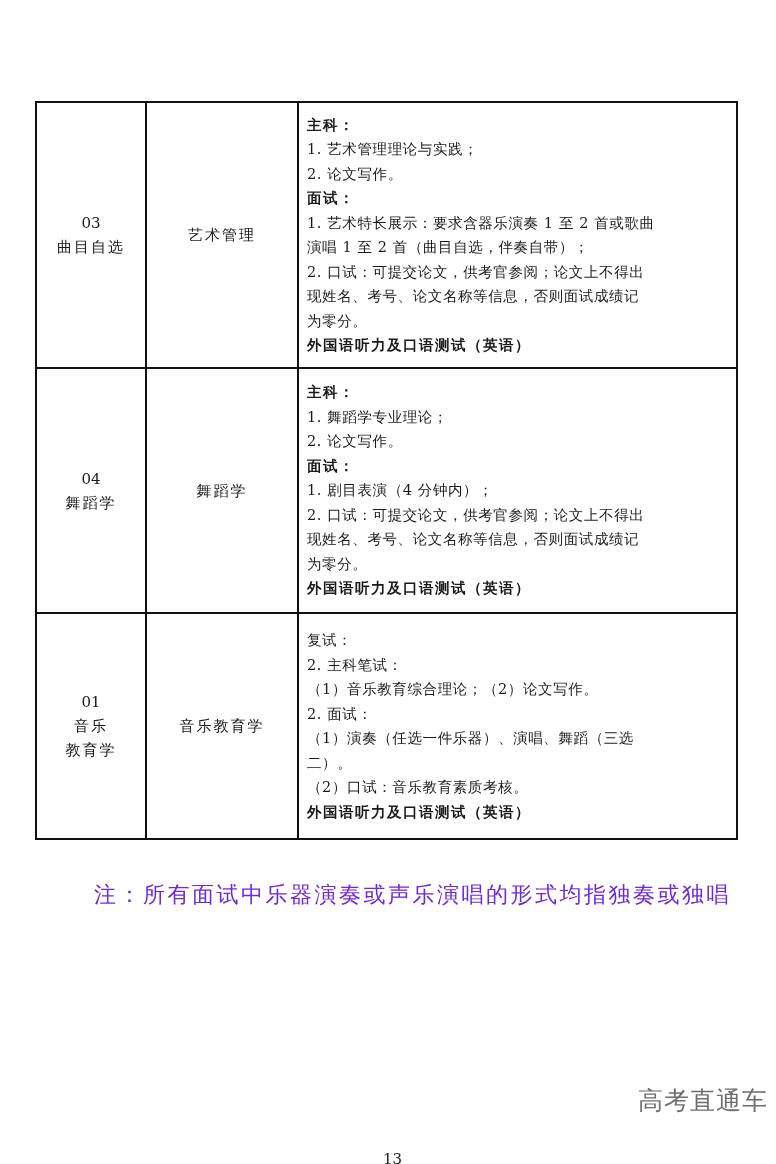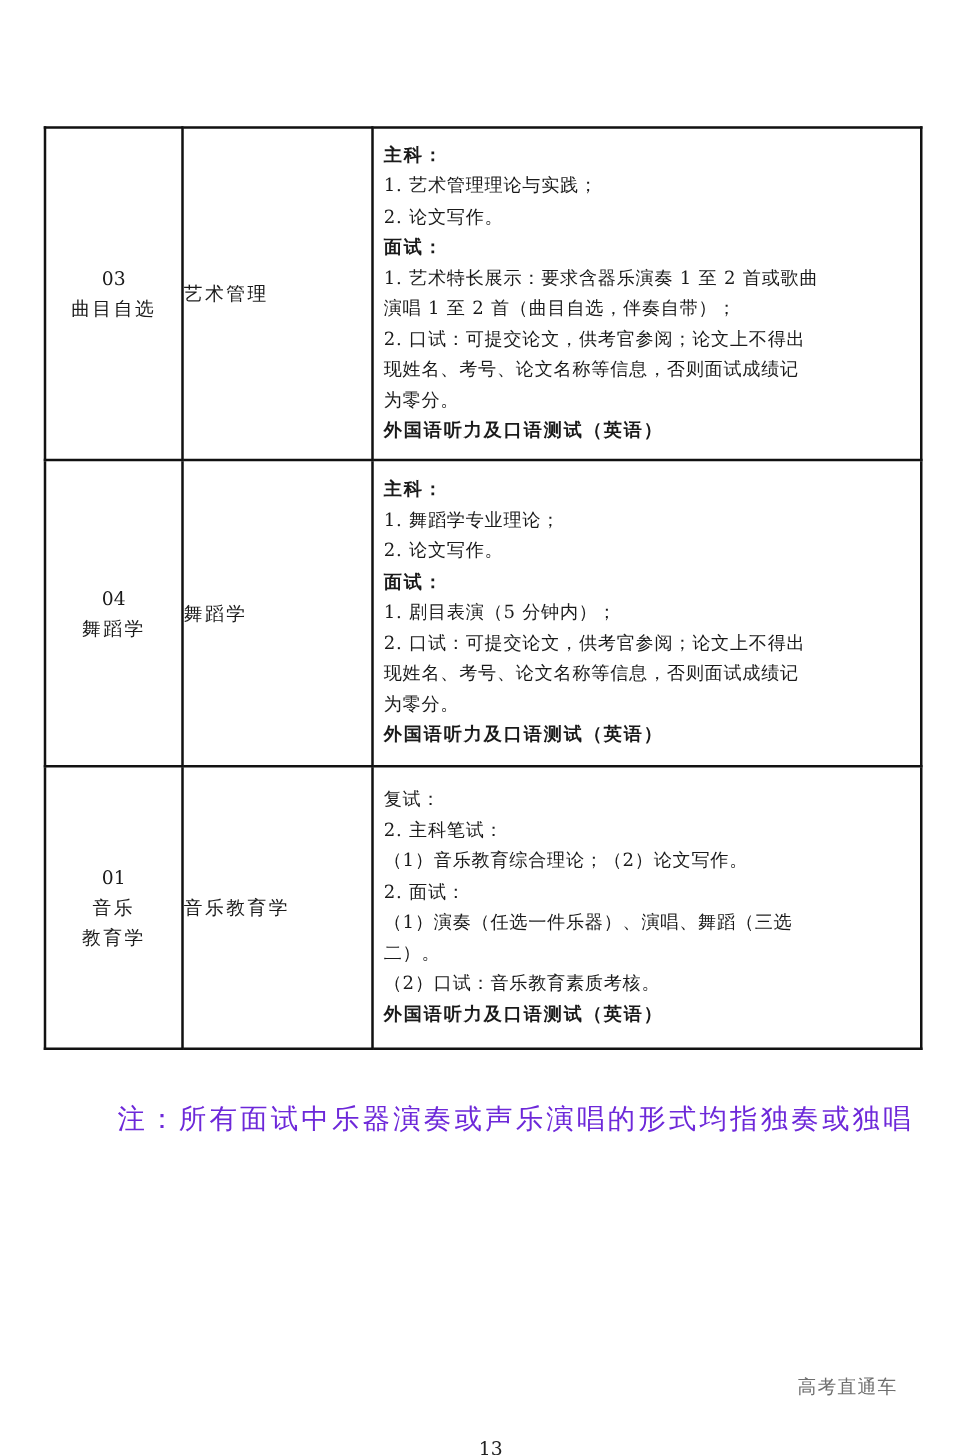--- a/index.html
+++ b/index.html
@@ -13,41 +13,41 @@
     width: 703px;
     border-collapse: collapse;
     table-layout: fixed;
   }
   table.main td {
     border: 2.5px solid #111;
     padding: 0;
     vertical-align: middle;
   }
   td.c1 { width: 108px; text-align: center; font-size: 15px; line-height: 24px; }
-  td.c2 { width: 150px; text-align: left; font-size: 15px; line-height: 24px; }
+  td.c2 { width: 150px; text-align: center; font-size: 15px; line-height: 24px; }
   td.c3 { padding: 8px 8px 8px 8px !important; font-size: 14.5px; line-height: 24.5px; vertical-align: top; margin-left: 24px; }
   tr.r1 { height: 266px; }
   tr.r2 { height: 245px; }
   tr.r3 { height: 226px; }
   td.c3 .line { display: block; white-space: nowrap; letter-spacing: 0.6px; }
   td.c3 .bold { font-weight: bold; font-family: "DejaVu Sans", "Liberation Sans", sans-serif; font-size: 14.5px; letter-spacing: 1.5px; }
   .code { display: block; font-size: 15px; }
   .name { display: block; letter-spacing: 2px; }
   .note {
     position: absolute; left: 94px; top: 880px;
     font-size: 22px; letter-spacing: 2.5px; color: #6d28d9;
   }
   .pagenum {
     position: absolute; left: 383px; top: 1150px;
     font-size: 15px; color: #222;
   }
   .watermark {
     position: absolute; left: 638px; top: 1084px;
     font-family: "DejaVu Sans", "Liberation Sans", sans-serif;
-    font-size: 15px; color: #6e6e6e; letter-spacing: 1px; margin-top: 16px;
+    font-size: 25px; color: #6e6e6e; letter-spacing: 1px;
   }
 </style>
 </head>
 <body>
 
 <table class="main">
   <tbody>
       <tr class="r1">
     <td class="c1">
       <span class="code">03</span>
@@ -75,21 +75,21 @@
       <span class="name">舞蹈学</span>
     </td>
     <td class="c2">
       <span class="name">舞蹈学</span>
     </td>
     <td class="c3">
       <span class="line bold">主科：</span>
       <span class="line">1. 舞蹈学专业理论；</span>
       <span class="line">2. 论文写作。</span>
       <span class="line bold">面试：</span>
-      <span class="line">1. 剧目表演（5 分钟内）；</span>
+      <span class="line">1. 剧目表演（4 分钟内）；</span>
       <span class="line">2. 口试：可提交论文，供考官参阅；论文上不得出</span>
       <span class="line">现姓名、考号、论文名称等信息，否则面试成绩记</span>
       <span class="line">为零分。</span>
       <span class="line bold">外国语听力及口语测试（英语）</span>
     </td>
   </tr>
   <tr class="r3">
     <td class="c1">
       <span class="code">01</span>
       <span class="name">音乐</span>

